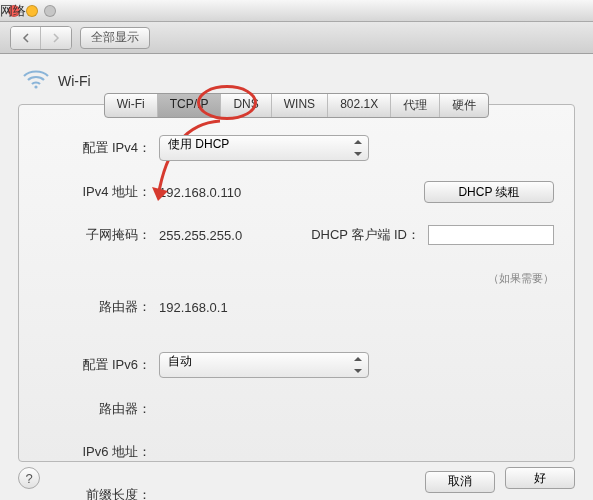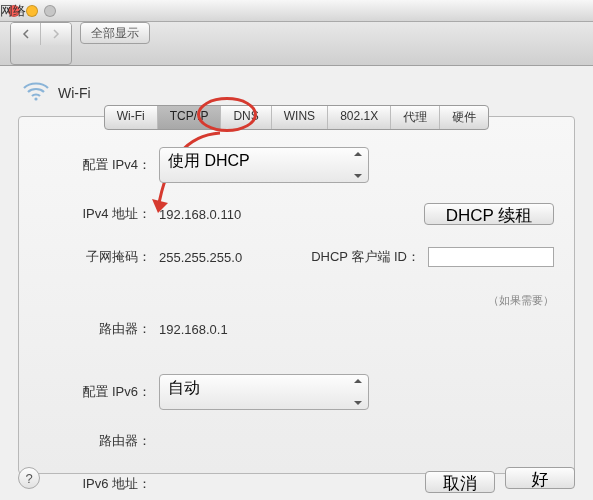--- a/index.html
+++ b/index.html
@@ -4,21 +4,21 @@
 <style>
 * { box-sizing: border-box; margin: 0; padding: 0; font-family: "Lucida Grande", "Helvetica Neue", Arial, sans-serif; }
 body { background: #f0f0f0; width: 593px; height: 500px; overflow: hidden; }
 
 .titlebar { height: 22px; background: linear-gradient(#f7f7f7,#d6d6d6); border-bottom:1px solid #a9a9a9; position:relative; display:flex; align-items:center; }
 .traffic { display:flex; gap:6px; padding-left:8px; }
 .traffic span { width:12px; height:12px; border-radius:50%; display:block; border:1px solid rgba(0,0,0,0.2);}
 .t-red{background:#ff5f57;} .t-yel{background:#febc2e;} .t-grn{background:#c6c6c6;}
 .titlebar .title { position:absolute; left:0; right:0; text-align:left; font-size:13px; color:#333;}
 
-.toolbar { height:44px; background:linear-gradient(#e8e8e8,#cfcfcf); border-bottom:1px solid #a0a0a0; display:flex; padding:0 10px; gap:8px;}
+.toolbar { height:32px; background:linear-gradient(#e8e8e8,#cfcfcf); border-bottom:1px solid #a0a0a0; display:flex; align-items:center; padding:0 10px; gap:8px;}
 .navseg { display:flex; border:1px solid #a0a0a0; border-radius:4px; overflow:hidden;}
 .navseg button { width:30px; height:22px; background:linear-gradient(#fdfdfd,#dcdcdc); border:none; border-right:1px solid #bcbcbc; display:flex; align-items:center; justify-content:center; color:#777; cursor:pointer;}
 .navseg button:last-child{border-right:none;}
 .navseg svg{width:10px;height:10px;}
 .toolbtn { height:22px; padding:0 10px; background:linear-gradient(#fdfdfd,#dcdcdc); border:1px solid #a0a0a0; border-radius:4px; font-size:12px; color:#555; cursor:pointer;}
 
 .content { padding:10px 18px 0 18px; position:relative;}
 .wifi-head { display:flex; align-items:center; gap:8px; padding:4px 0 10px 4px;}
 .wifi-icon svg{width:28px; height:22px;}
 .wifi-head .label{ font-size:14px; color:#333;}
@@ -32,24 +32,24 @@
 .tabstrip .tab.active { background:linear-gradient(#bfbfbf,#a8a8a8); color:#222;}
 
 .red-circle { position:absolute; top:-20px; left:178px; width:60px; height:35px; border:3px solid #d63a2f; border-radius:50%; pointer-events:none;}
 .red-arrow { position:absolute; top:14px; left:131px; pointer-events:none;}
 .red-arrow svg{overflow:visible;}
 
 .form { padding:30px 20px 10px 20px; display:flex; flex-direction:column; gap:19px;}
 .row { display:flex; align-items:center; min-height:24px;}
 .lab { width:120px; text-align:right; padding-right:8px; font-size:13px; color:#333; white-space:nowrap;}
 .val { font-size:13px; color:#333;}
-.sel { width:210px; height:36px; border:1px solid #a8a8a8; border-radius:4px; background:linear-gradient(#fdfdfd,#e8e8e8); padding:0 22px 8px 8px; font-size:16px; position:relative; display:flex; align-items:center; cursor:pointer;}
+.sel { width:210px; height:26px; border:1px solid #a8a8a8; border-radius:4px; background:linear-gradient(#fdfdfd,#e8e8e8); padding:0 22px 8px 8px; font-size:12px; position:relative; display:flex; align-items:center; cursor:pointer;}
 .sel::after{ content:""; position:absolute; right:6px; top:4px; width:0;height:0;border-left:4px solid transparent;border-right:4px solid transparent;border-bottom:4px solid #555;}
 .sel::before{ content:""; position:absolute; right:6px; bottom:4px; width:0;height:0;border-left:4px solid transparent;border-right:4px solid transparent;border-top:4px solid #555;}
-.pushbtn { height:22px; padding:0 16px; border:1px solid #a0a0a0; border-radius:4px; background:linear-gradient(#fdfdfd,#e2e2e2); font-size:17px; cursor:pointer;}
+.pushbtn { height:22px; padding:0 16px; border:1px solid #a0a0a0; border-radius:4px; background:linear-gradient(#fdfdfd,#e2e2e2); font-size:12px; cursor:pointer;}
 .txtfield { height:20px; width:126px; border:1px solid #a8a8a8; background:#fff; font-size:12px; padding:0 4px;}
 .hint { font-size:11px; color:#888; text-align:right;}
 
 .footer { position:absolute; bottom:0; left:0; right:0; height:44px; display:flex; align-items:center; padding:0 18px; gap:10px;}
 .footer .spacer{flex:1;}
 .helpbtn { width:22px;height:22px;border:1px solid #aaa;border-radius:50%;background:linear-gradient(#fdfdfd,#e2e2e2);display:flex;align-items:center;justify-content:center;font-size:13px;color:#555;cursor:pointer;}
 </style>
 </head>
 <body>
 

